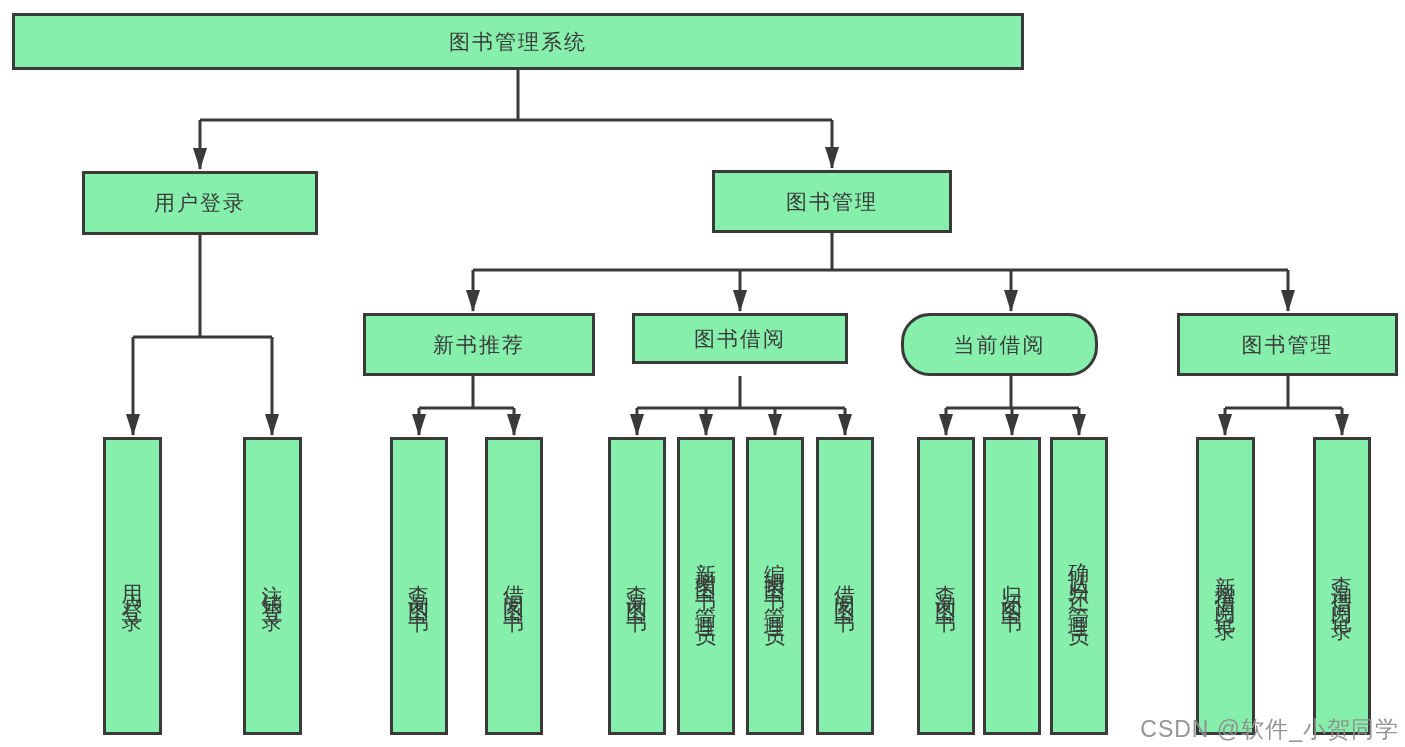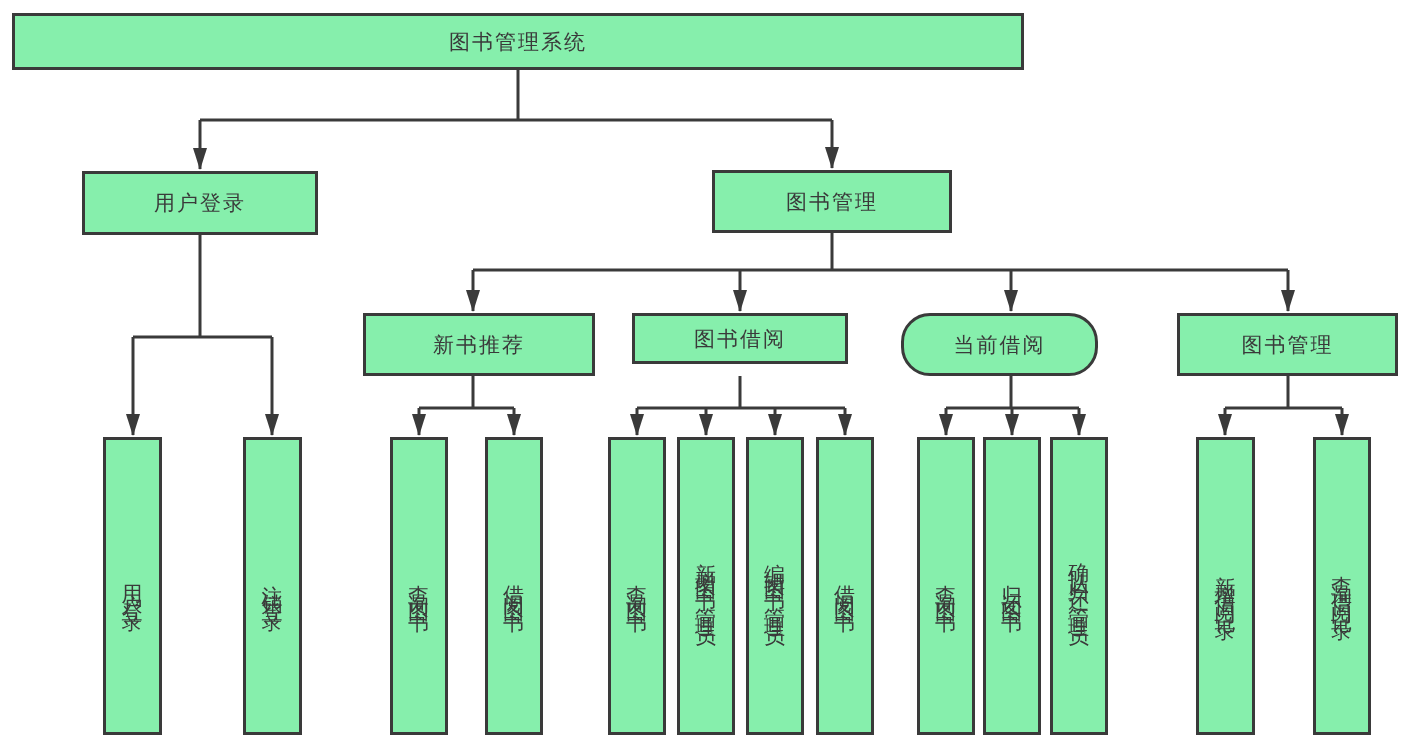--- a/index.html
+++ b/index.html
@@ -167,14 +167,15 @@
     <span class="vtext">确认归还（管理员）</span>
   </div>
 
   <div class="node vertical" style="left:1196px;top:437px;width:59px;height:298px;">
     <span class="vtext">新增借阅记录</span>
   </div>
   <div class="node vertical" style="left:1313px;top:437px;width:58px;height:298px;">
     <span class="vtext">查询借阅记录</span>
   </div>
 
+  <div class="watermark">CSDN @软件_小贺同学</div>
 
 </div>
 
 </body></html>

